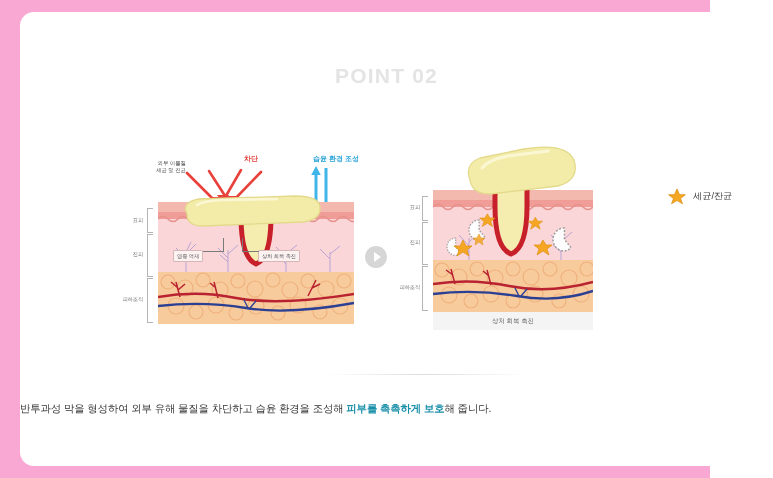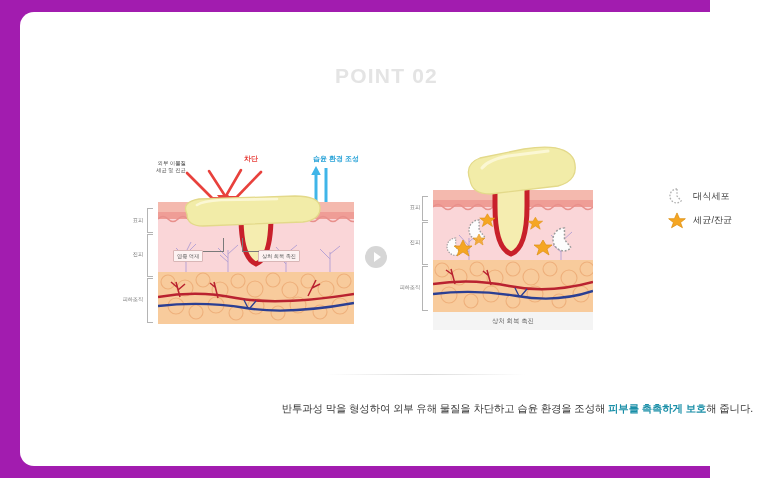--- a/index.html
+++ b/index.html
@@ -10,21 +10,21 @@
   body {
     width: 773px;
     height: 478px;
     font-family: "Liberation Sans", "DejaVu Sans", sans-serif;
     overflow: hidden;
   }
   #page {
     position: relative;
     width: 710px;
     height: 478px;
-    background: #a21caf;
+    background: #f9a8d4;
     box-sizing: border-box;
   }
   #card {
     position: absolute;
     left: 20px;
     top: 12px;
     width: 733px;
     height: 454px;
     background: #ffffff;
     border-radius: 14px;
@@ -204,21 +204,21 @@
     top: 362px;
     width: 200px;
     height: 1px;
     background: linear-gradient(to right, rgba(220,220,220,0), #dcdcdc, rgba(220,220,220,0));
   }
   #footer-text {
     position: absolute;
     left: 0;
     top: 390px;
     width: 733px;
-    text-align: right;
+    text-align: left;
     font-size: 10.4px;
     color: #333333;
     letter-spacing: -0.1px;
   }
   #footer-text .hl {
     color: #1a8fa8;
     font-weight: bold;
   }
 </style>
 </head>
@@ -445,26 +445,20 @@
           <path d="M20,22 Q26,14 46,10 L86,5" fill="none" stroke="#fbf7d4" stroke-width="3" stroke-linecap="round"></path>
         </svg>
 
         <div class="caption-band" style="left:33px; top:174px; width:160px; height:18px;">상처 회복 촉진</div>
       </div>
     </div>
 
     <div id="legend">
       <div class="legend-row">
         <svg class="legend-icon" viewBox="0 0 28 28">
-          <path d="M14,3 A11,11 0 1 0 14,25 A11,11 0 0 0 20.5,21.5 L14,14 Z" fill="#ffffff" stroke="#b0b0b0" stroke-width="2" stroke-dasharray="2.6 2.4"></path>
-        </svg>
-        <span class="legend-text">대식세포</span>
-      </div>
-      <div class="legend-row">
-        <svg class="legend-icon" viewBox="0 0 28 28">
           <polygon points="14,3 18,12 27,12 19.5,18 22.5,26 14,21 5.5,26 8.5,18 1,12 10,12" fill="#f5a623" stroke="#dd8f11" stroke-width="1.2"></polygon>
         </svg>
         <span class="legend-text">세균/잔균</span>
       </div>
     </div>
 
     <div id="divider"></div>
     <div id="footer-text"><span>반투과성 막을 형성하여 외부 유해 물질을 차단하고 습윤 환경을 조성해 </span><span class="hl">피부를 촉촉하게 보호</span><span>해 줍니다.</span></div>
 
   </div>

